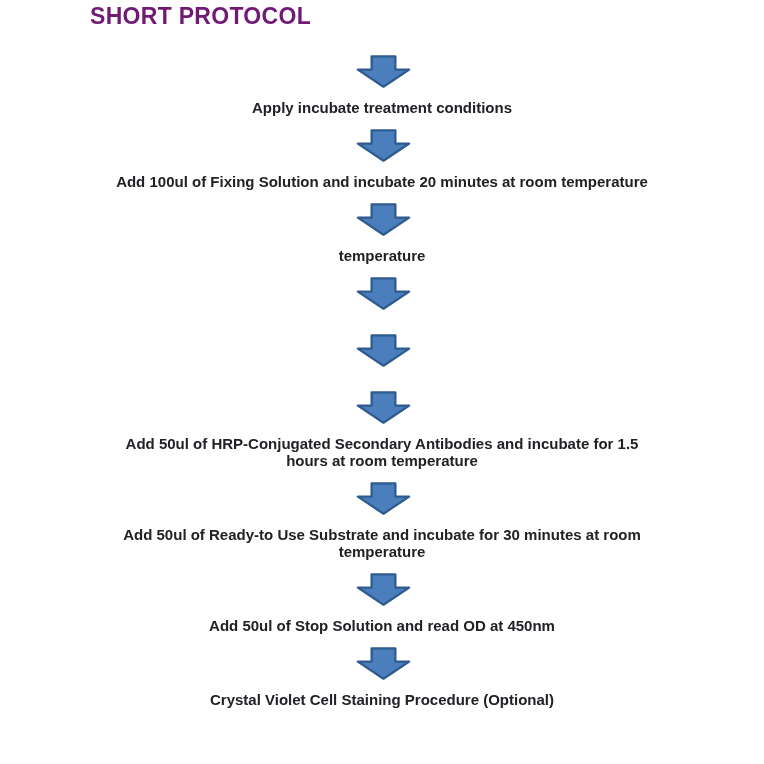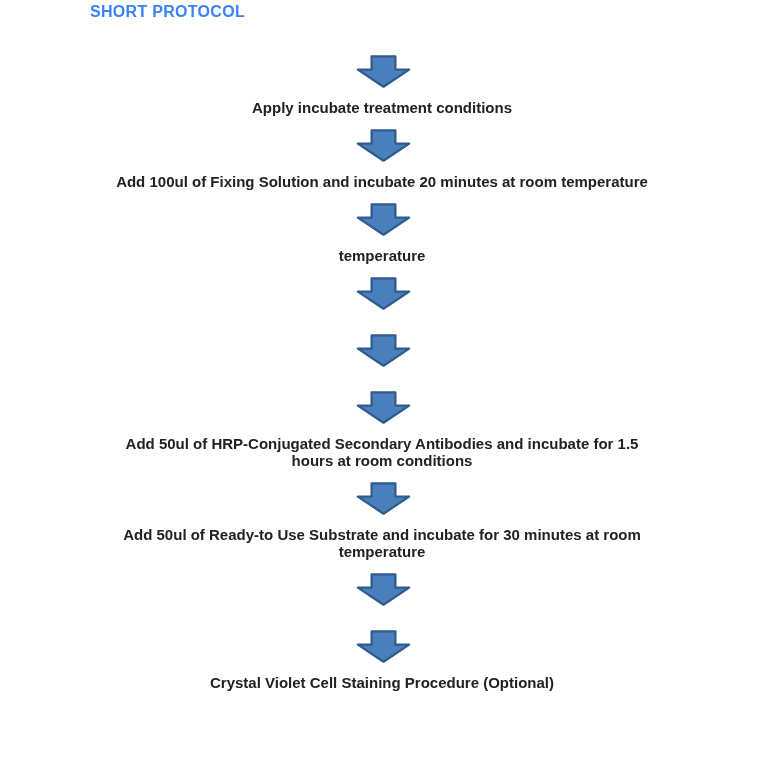--- a/index.html
+++ b/index.html
@@ -15,24 +15,24 @@
     width: 764px;
     height: 764px;
     background: var(--bg);
     overflow: hidden;
     font-family: "Liberation Sans", "DejaVu Sans", sans-serif;
   }
   .title {
     position: absolute;
     top: 3px;
     left: 90px;
-    font-size: 16px;
+    font-size: 23px;
     font-weight: bold;
     letter-spacing: 0.3px;
-    color: #3b82f6;
+    color: #701a75;
     white-space: nowrap;
   }
   .flow {
     position: absolute;
     top: 0;
     left: 0;
     width: 100%;
     padding-top: 42px;
     display: flex;
     flex-direction: column;
@@ -91,32 +91,35 @@
     <path d="M 17.5 2 L 42.5 2 L 42.5 16 L 57 16 L 30 34 L 3 16 L 17.5 16 Z"></path>
   </svg>
       <svg class="arrow" width="57" height="35" viewBox="0 0 60 36" aria-hidden="true">
     <path d="M 17.5 2 L 42.5 2 L 42.5 16 L 57 16 L 30 34 L 3 16 L 17.5 16 Z"></path>
   </svg>
       <svg class="arrow" width="57" height="35" viewBox="0 0 60 36" aria-hidden="true">
     <path d="M 17.5 2 L 42.5 2 L 42.5 16 L 57 16 L 30 34 L 3 16 L 17.5 16 Z"></path>
   </svg>
       <div class="step">
         <div class="line">Add 50ul of HRP-Conjugated Secondary Antibodies and incubate for 1.5</div>
-        <div class="line">hours at room conditions</div>
+        <div class="line">hours at room temperature</div>
       </div>
       <svg class="arrow" width="57" height="35" viewBox="0 0 60 36" aria-hidden="true">
     <path d="M 17.5 2 L 42.5 2 L 42.5 16 L 57 16 L 30 34 L 3 16 L 17.5 16 Z"></path>
   </svg>
       <div class="step">
         <div class="line">Add 50ul of Ready-to Use Substrate and incubate for 30 minutes at room</div>
         <div class="line">temperature</div>
       </div>
       <svg class="arrow" width="57" height="35" viewBox="0 0 60 36" aria-hidden="true">
     <path d="M 17.5 2 L 42.5 2 L 42.5 16 L 57 16 L 30 34 L 3 16 L 17.5 16 Z"></path>
   </svg>
+      <div class="step">
+        <div class="line">Add 50ul of Stop Solution and read OD at 450nm</div>
+      </div>
       <svg class="arrow" width="57" height="35" viewBox="0 0 60 36" aria-hidden="true">
     <path d="M 17.5 2 L 42.5 2 L 42.5 16 L 57 16 L 30 34 L 3 16 L 17.5 16 Z"></path>
   </svg>
       <div class="step">
         <div class="line">Crystal Violet Cell Staining Procedure (Optional)</div>
       </div>
     </div>
 </div>
 
 </body></html>

